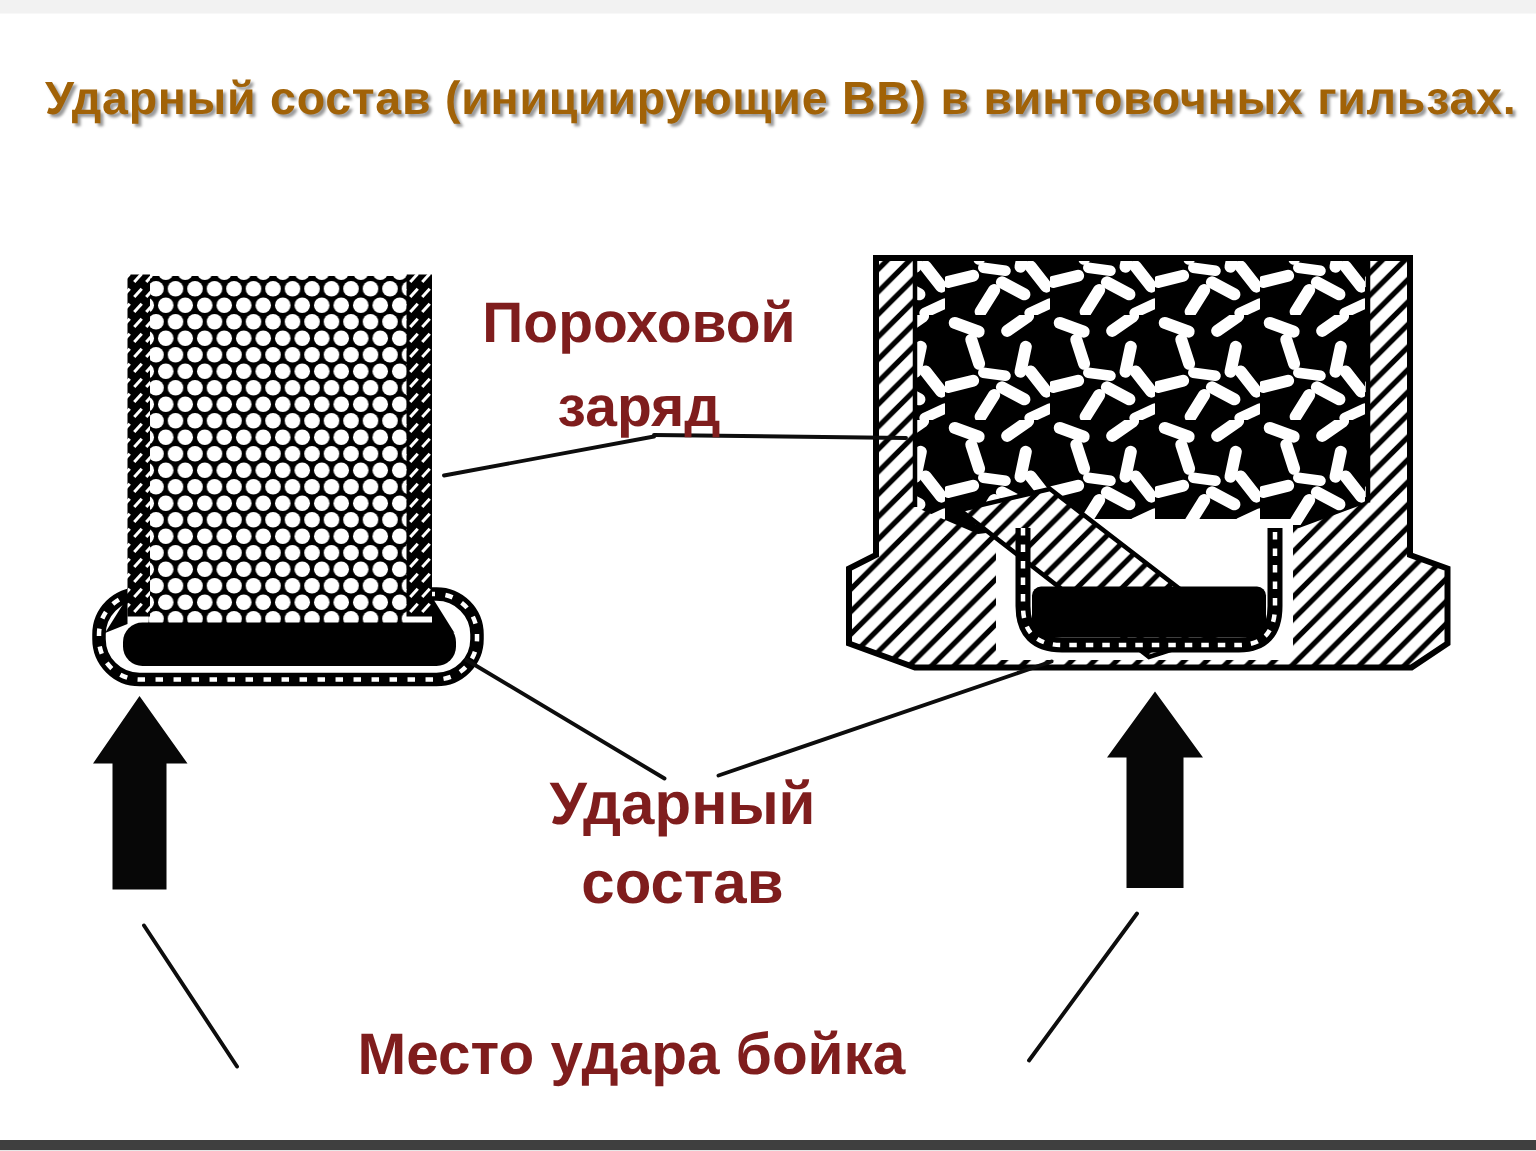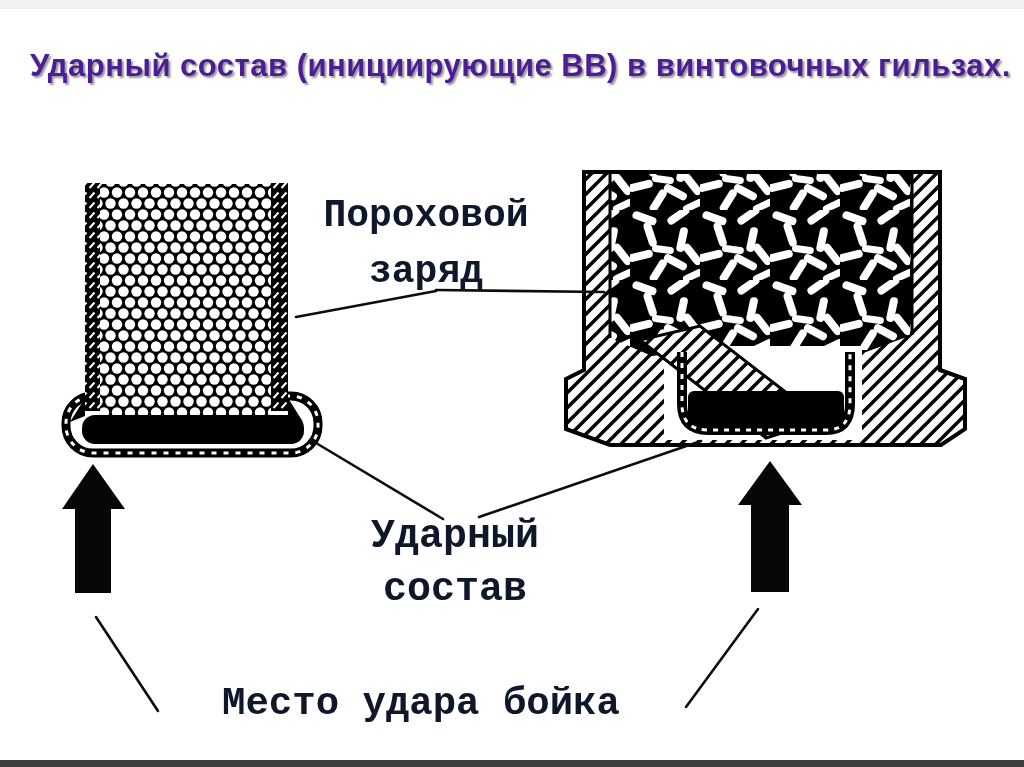--- a/index.html
+++ b/index.html
@@ -4,29 +4,29 @@
 <style>
   html,body{margin:0;padding:0;background:#fff;}
   .slide{
     position:relative;width:1024px;height:767px;overflow:hidden;
     background:#ffffff;font-family:"Liberation Sans",sans-serif;
   }
   .top-strip{position:absolute;left:0;top:0;width:1024px;height:9px;background:#f2f2f2;}
   .bottom-bar{position:absolute;left:0;top:760px;width:1024px;height:7px;background:#3f3f3f;}
   .title{
     position:absolute;left:30px;top:48px;width:980px;margin:0;
-    font-size:31px;font-weight:bold;letter-spacing:.5px;color:#4c1d95;
+    font-size:31px;font-weight:bold;letter-spacing:.5px;color:#a16207;
     font-family:"Liberation Sans",sans-serif;
     text-shadow:2px 2px 2px #999;
     white-space:nowrap;
   }
   .diagram{position:absolute;left:0;top:0;}
   .label{
-    position:absolute;text-align:center;color:#0f172a;font-weight:bold;
-    font-family:Liberation Mono, monospace;
+    position:absolute;text-align:center;color:#7f1d1d;font-weight:bold;
+    font-family:Liberation Sans, sans-serif;
   }
   .label-powder{left:281px;top:188px;width:290px;font-size:38px;line-height:1.48;}
   .label-percussion{left:330px;top:510px;width:250px;font-size:40px;line-height:1.33;}
   .label-strike{left:201px;top:681px;width:440px;font-size:39px;line-height:1.2;white-space:nowrap;}
 </style>
 </head>
 <body>
 
 <div class="slide">
 

